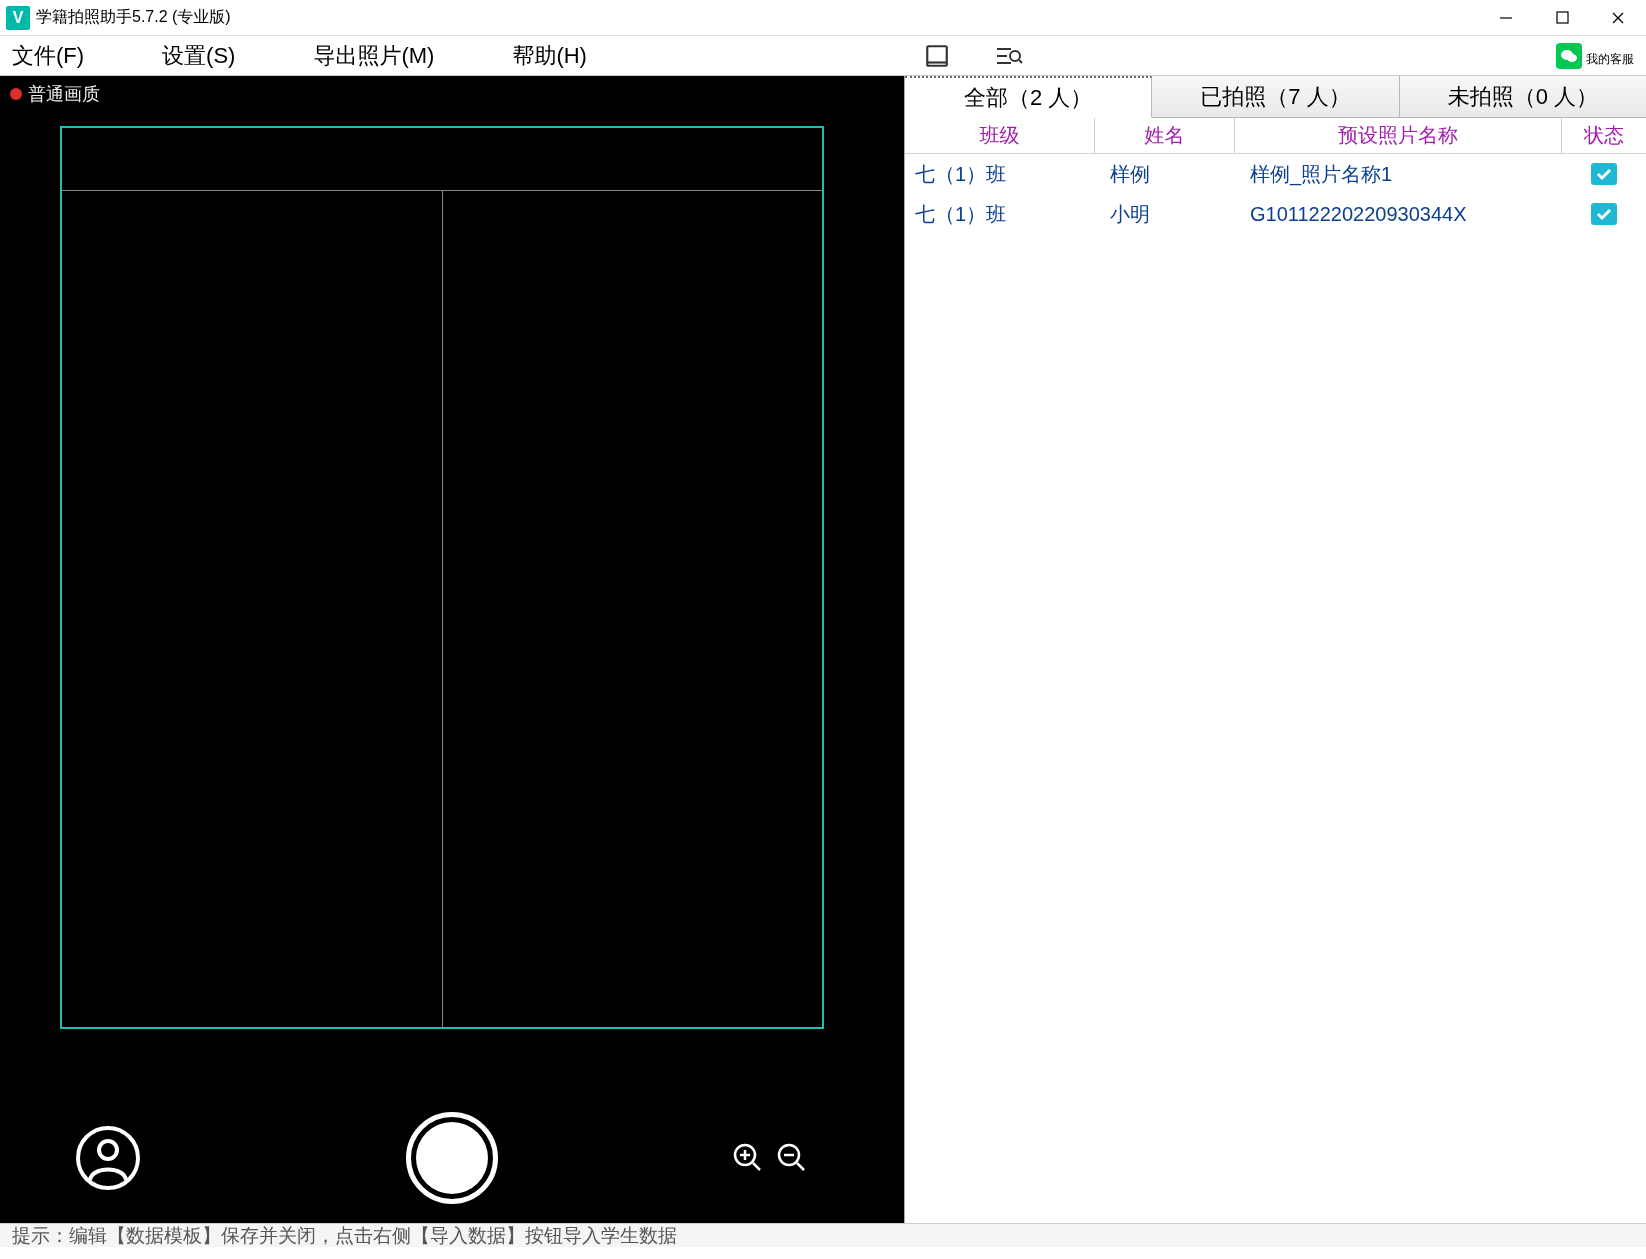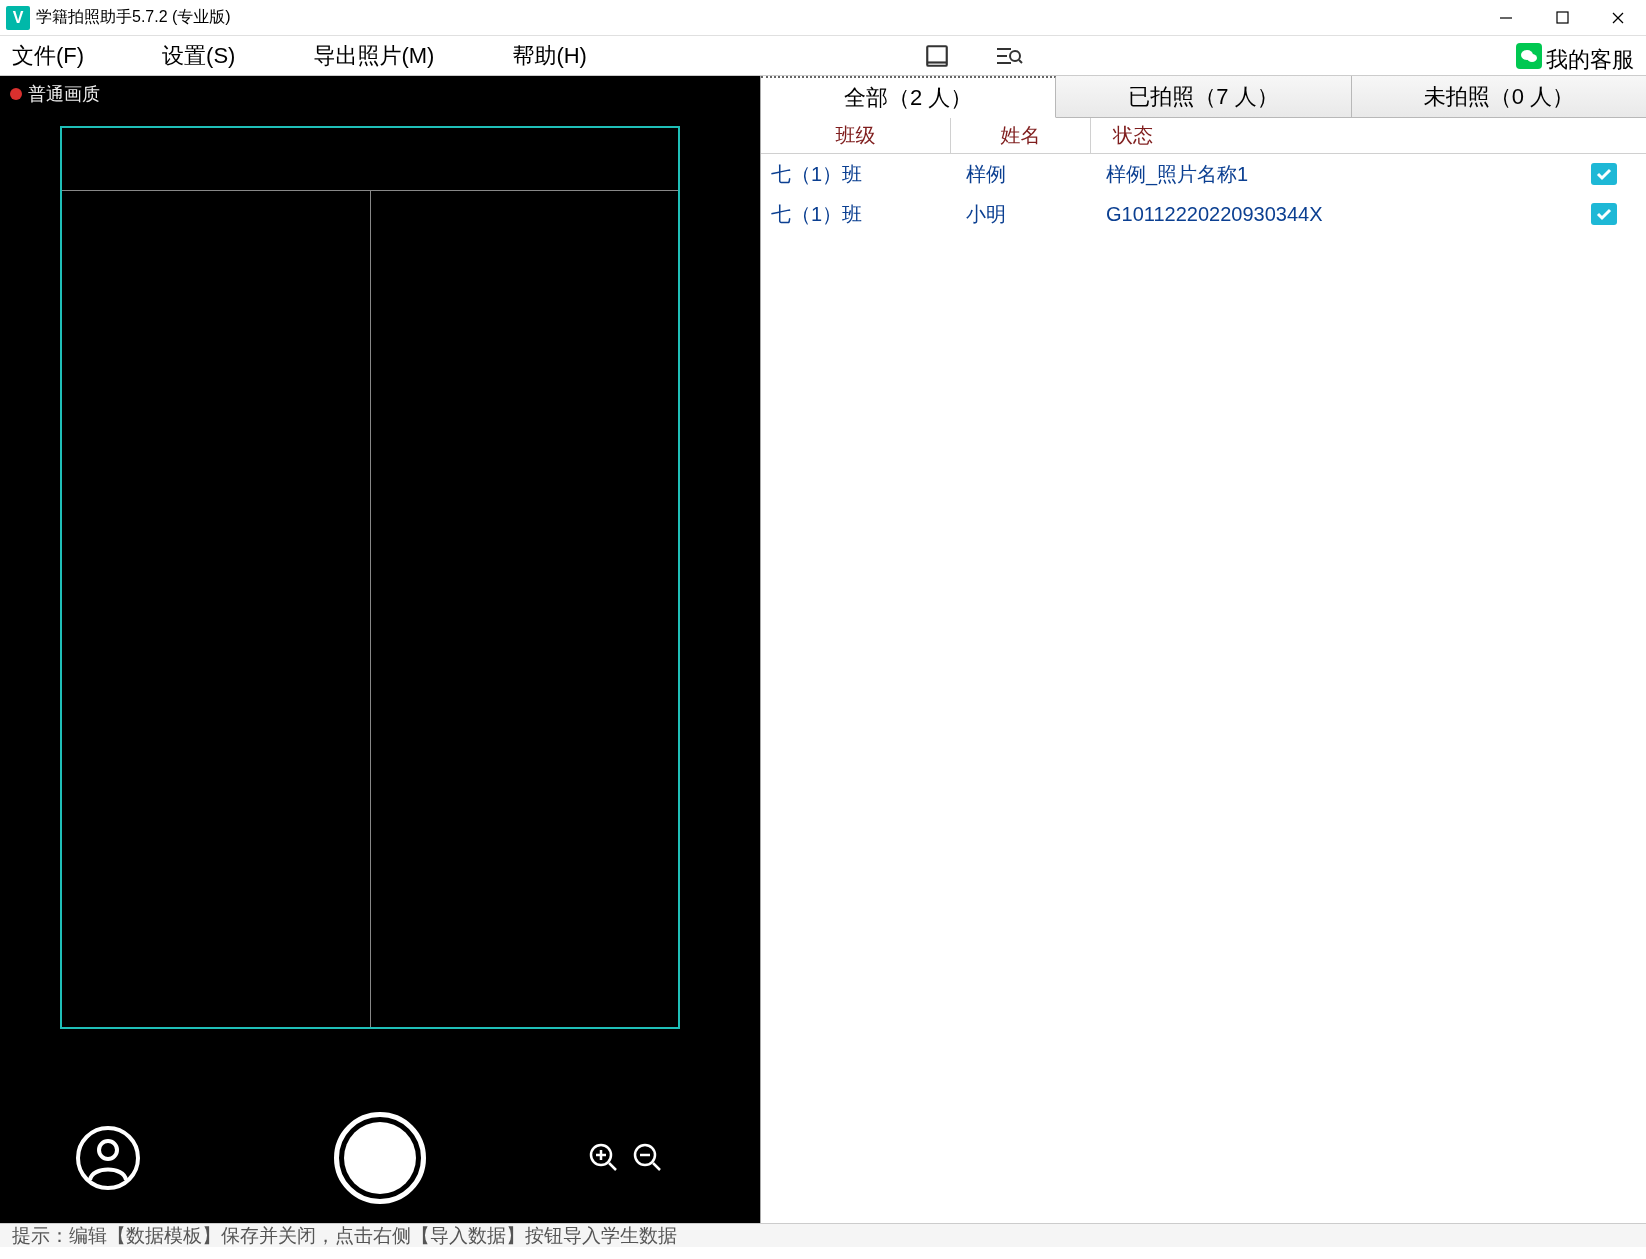--- a/index.html
+++ b/index.html
@@ -85,34 +85,34 @@
       width: 26px;
       height: 26px;
       background: #00c851;
       border-radius: 4px;
       display: flex;
       align-items: center;
       justify-content: center;
       margin-right: 4px;
     }
     .wechat-label {
-      font-size: 22px;
+      font-size: 12px;
       color: #000;
       margin-top: 8px;
     }
     
     
     .main {
       display: flex;
       height: calc(100% - 36px - 40px - 36px);
     }
     
     
     .camera-panel {
-      width: 760px;
+      width: 904px;
       background: #000;
       position: relative;
       display: flex;
       flex-direction: column;
     }
     .camera-topbar {
       height: 36px;
       display: flex;
       align-items: center;
       padding: 0 10px;
@@ -231,21 +231,21 @@
       display: flex;
       height: 36px;
       align-items: stretch;
       border-bottom: 1px solid #d0d0d0;
     }
     .th {
       display: flex;
       align-items: center;
       justify-content: center;
       font-size: 20px;
-      color: #7f1d1d;
+      color: #a21caf;
       border-right: 1px solid #d0d0d0;
       background: #fff;
     }
     .th:last-child { border-right: none; }
     .col-class { width: 190px; }
     .col-name { width: 140px; }
     .col-photo { flex: 1; }
     .col-status { width: 84px; }
     
     .table-rows { flex: 1; overflow-y: auto; }
@@ -411,20 +411,21 @@
 
   <div class="data-panel">
     <div class="tabs">
       <div class="tab active">全部（2 人）</div>
       <div class="tab">已拍照（7 人）</div>
       <div class="tab">未拍照（0 人）</div>
     </div>
     <div class="table-header">
       <div class="th col-class">班级</div>
       <div class="th col-name">姓名</div>
+      <div class="th col-photo">预设照片名称</div>
       <div class="th col-status">状态</div>
     </div>
     <div class="table-rows">
       <div class="row">
         <div class="td col-class">七（1）班</div>
         <div class="td col-name">样例</div>
         <div class="td col-photo">样例_照片名称1</div>
         <div class="td col-status">
           <div class="check-badge">
             <svg width="16" height="14" viewBox="0 0 16 14">

